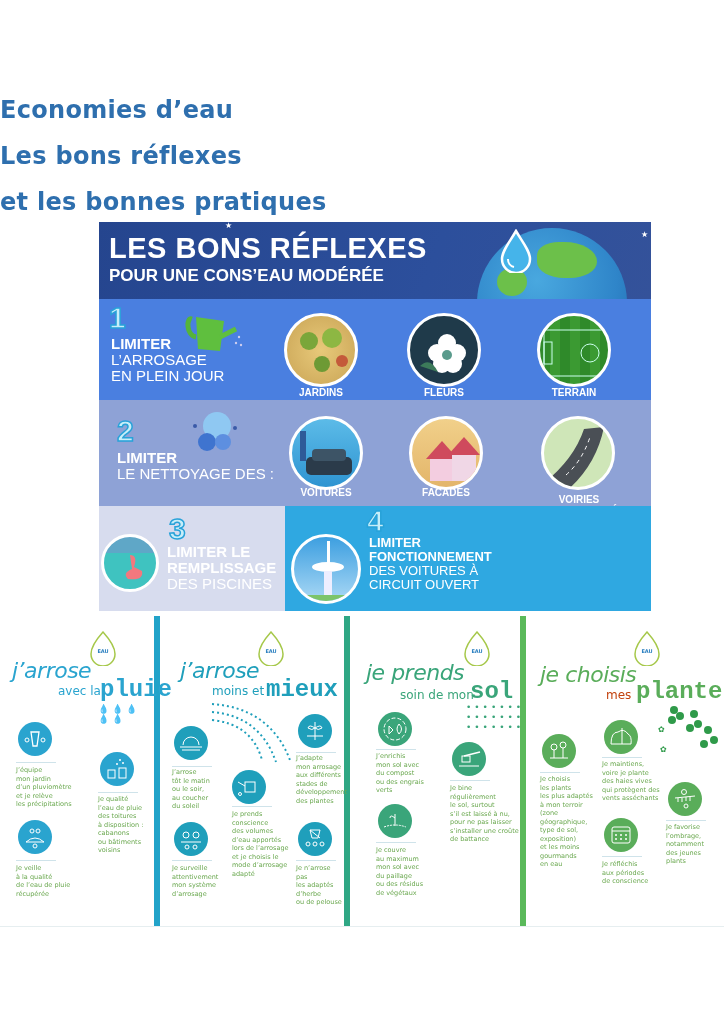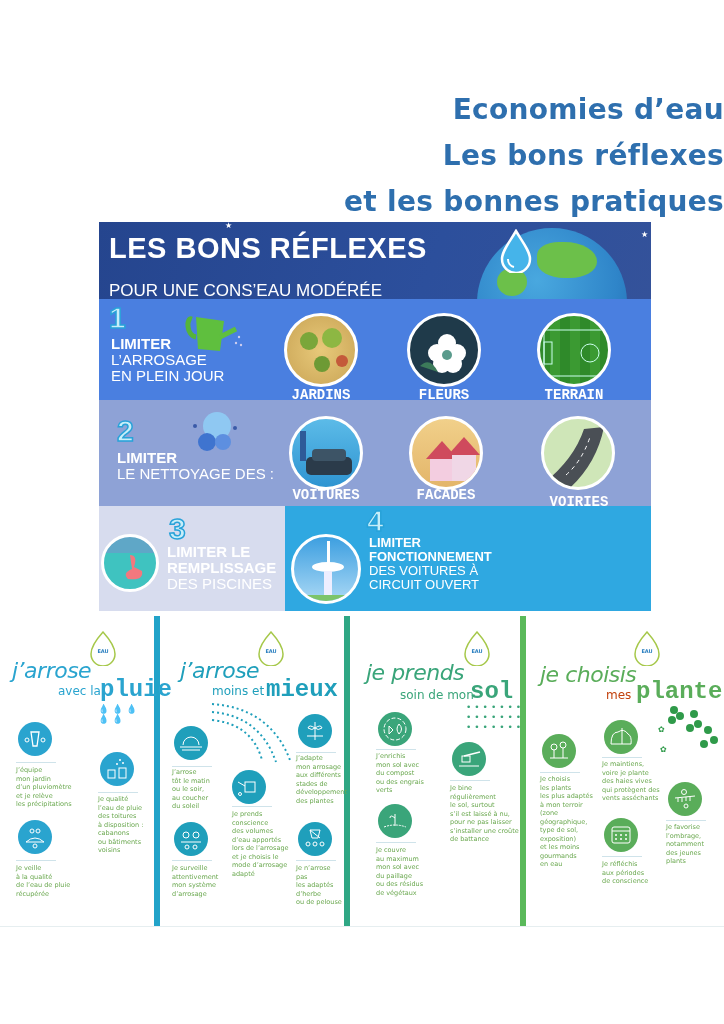--- a/index.html
+++ b/index.html
@@ -1,41 +1,41 @@
 <!DOCTYPE html>
 <html><head>
 <meta charset="utf-8">
 <style>
   * { box-sizing: border-box; margin: 0; padding: 0; }
   body { width: 724px; height: 1024px; background: #ffffff; font-family: "DejaVu Sans", sans-serif; position: relative; overflow: hidden; }
-  .title { position: absolute; left: 0; width: 724px; text-align: right; color: #2e6fae; font-family: "DejaVu Sans", sans-serif; font-weight: bold; font-size: 28px; line-height: 46px; top: 87px; }
+  .title { position: absolute; left: 0; width: 724px; text-align: left; color: #2e6fae; font-family: "DejaVu Sans", sans-serif; font-weight: bold; font-size: 24px; line-height: 46px; top: 87px; }
   .title div { letter-spacing: 0.3px; }
 
   .poster { position: absolute; left: 99px; top: 222px; width: 552px; height: 389px; }
   .hdr { position: absolute; left: 0; top: 0; width: 552px; height: 77px; background: linear-gradient(110deg,#25458e 0%,#2c4f9c 60%,#34529a 100%); overflow: hidden; }
   .hdr .h1 { position: absolute; left: 10px; top: 10px; color: #fff; font-family: "Liberation Sans", sans-serif; font-weight: bold; font-size: 29px; letter-spacing: 0.5px; }
-  .hdr .h2 { position: absolute; left: 10px; top: 59px; color: #fff; font-family: "Liberation Sans", sans-serif; font-weight: normal; font-size: 17px; }
+  .hdr .h2 { position: absolute; left: 10px; top: 44px; color: #fff; font-family: "Liberation Sans", sans-serif; font-weight: bold; font-size: 17px; }
   .star { position: absolute; color: #fff; font-size: 8px; }
   .globe { position: absolute; left: 378px; top: 6px; width: 150px; height: 150px; border-radius: 50%; background: radial-gradient(circle at 40% 35%, #49a8df 0%, #2f85c9 60%, #1f63a6 100%); overflow: hidden; }
   .land1 { position: absolute; left: 60px; top: 14px; width: 60px; height: 36px; background: #6cc04a; border-radius: 40% 60% 50% 50%; }
   .land2 { position: absolute; left: 20px; top: 40px; width: 30px; height: 28px; background: #6cc04a; border-radius: 50%; }
   .drop { position: absolute; left: 400px; top: 7px; width: 34px; height: 44px; }
 
   .row1 { position: absolute; left: 0; top: 77px; width: 552px; height: 101px; background: #4a7fe0; }
   .row2 { position: absolute; left: 0; top: 178px; width: 552px; height: 106px; background: #8ea2d6; }
   .row3a { position: absolute; left: 0; top: 284px; width: 186px; height: 105px; background: #d7dcee; }
   .row3b { position: absolute; left: 186px; top: 284px; width: 366px; height: 105px; background: #2fa8e1; }
 
   .num { position: absolute; font-family: "Liberation Sans", sans-serif; font-weight: bold; color: #c7eef9; font-size: 30px; -webkit-text-stroke: 1.5px #28a2d9; }
   .ltxt { position: absolute; color: #fff; font-family: Liberation Sans, sans-serif; font-size: 15px; line-height: 16px; }
   .ltxt b { display: block; font-weight: bold; }
   .ltxt span { display: block; }
 
   .circ { position: absolute; width: 74px; height: 74px; border-radius: 50%; border: 3px solid #fff; overflow: hidden; }
-  .clabel { position: absolute; color: #fff; font-family: Liberation Mono, monospace; font-weight: bold; font-size: 14px; text-align: center; width: 140px; }
+  .clabel { position: absolute; color: #fff; font-family: Liberation Sans, sans-serif; font-weight: bold; font-size: 10px; text-align: center; width: 140px; }
 
   .can { position: absolute; }
 
   
   .bottom { position: absolute; left: 0; top: 612px; width: 724px; height: 318px; }
   .sep { position: absolute; top: 4px; width: 6px; height: 310px; }
   .col { position: absolute; top: 0; height: 318px; }
   .script { position: absolute; font-family: "DejaVu Sans", sans-serif; font-style: italic; font-size: 22px; letter-spacing: -0.5px; }
   .sub { position: absolute; font-family: "DejaVu Sans", sans-serif; font-size: 12px; }
   .big { position: absolute; font-family: Liberation Mono, monospace; font-weight: bold; font-size: 24px; }

